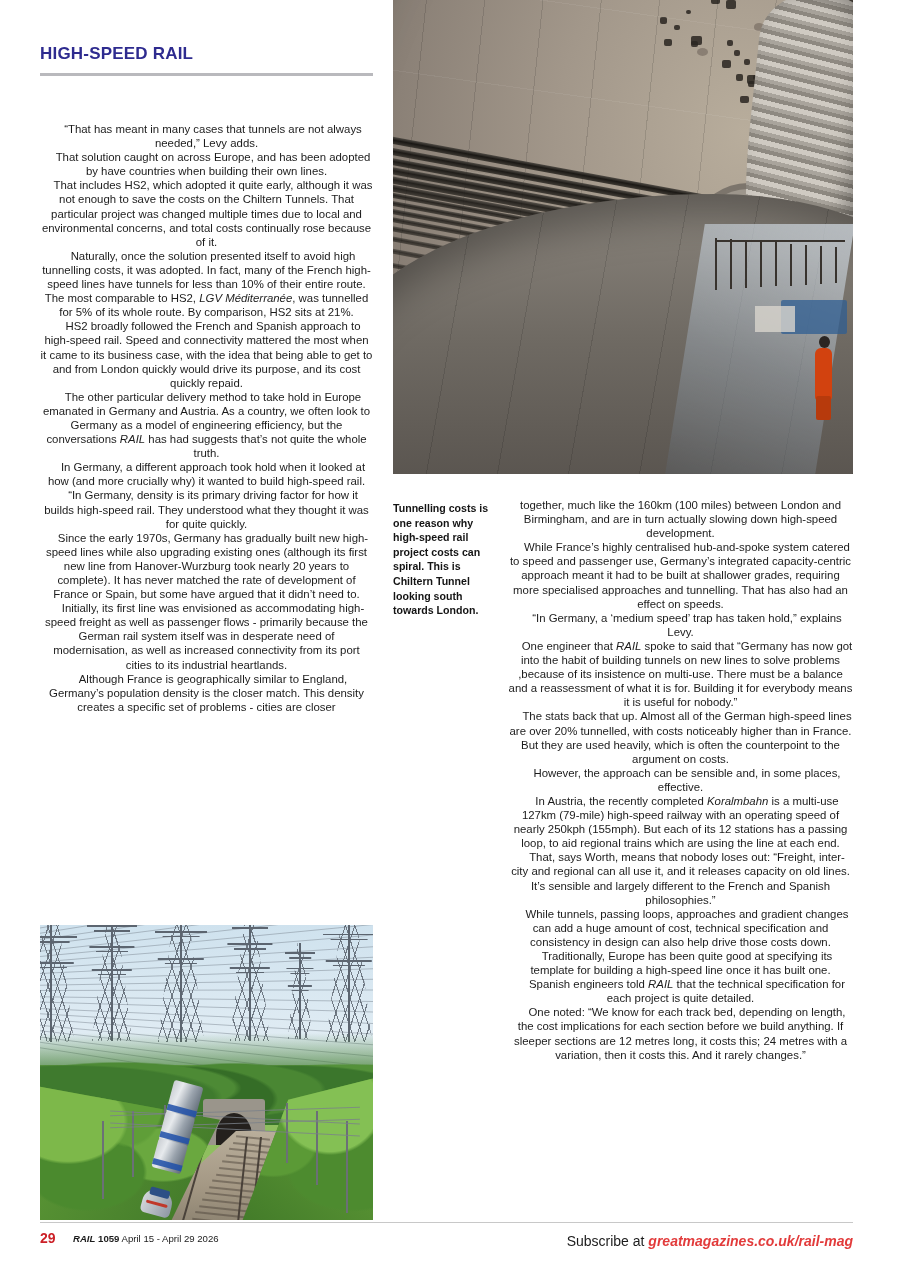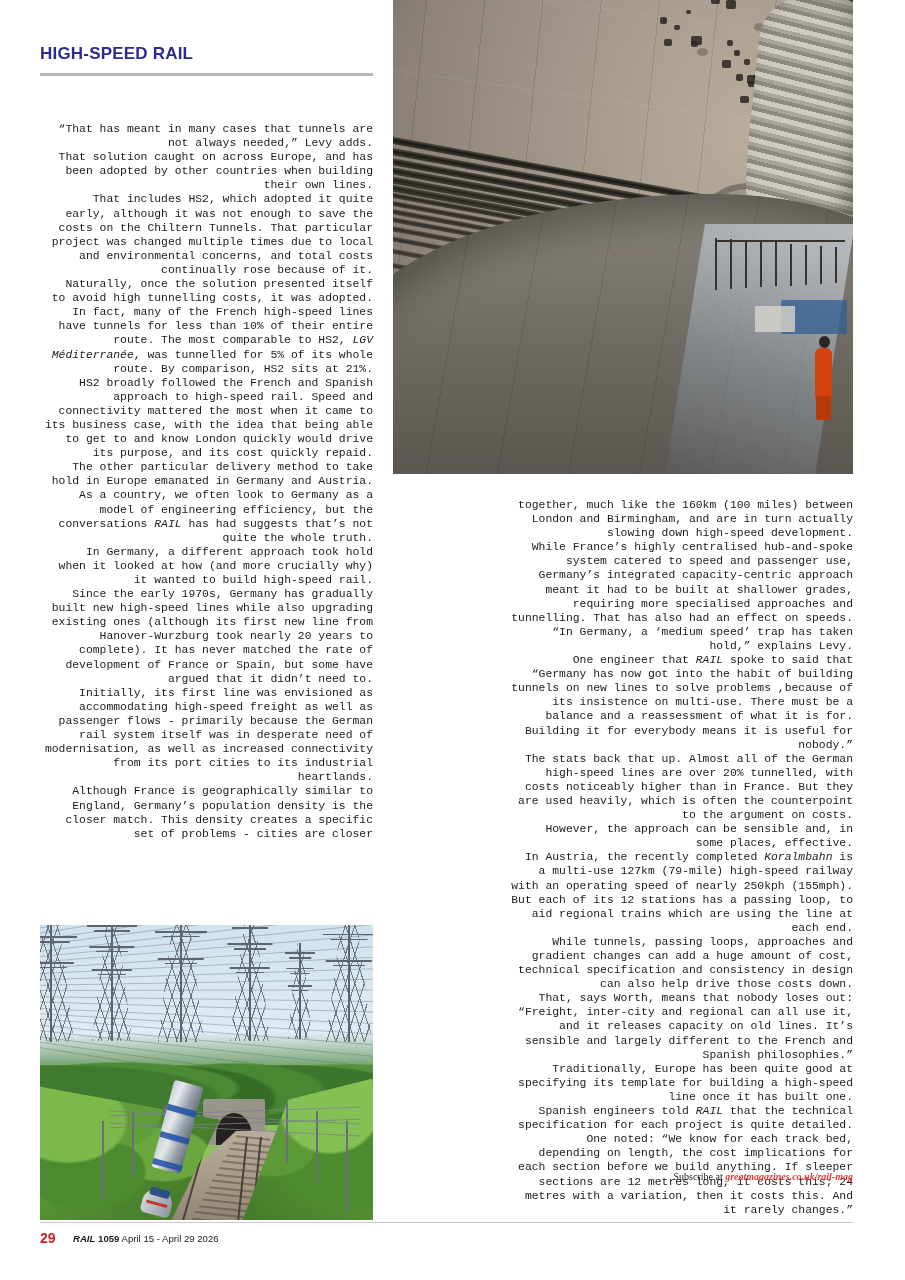--- a/index.html
+++ b/index.html
@@ -92,23 +92,23 @@
     color:#2e2b8f;
   }
   .rule{
     position:absolute;left:40px;top:73px;width:333px;height:3px;
     background:#b9b9bd;
   }
 
   
   .col{
     position:absolute;
-    font-family:Liberation Mono, monospace;
+    font-family:Liberation Sans, sans-serif;
     font-size:11.4px;line-height:14.1px;color:#1b1b1b;
-    text-align:right;
+    text-align:center;
   }
   .col p{margin:0;text-indent:13px;}
   .col p.noind{text-indent:0;}
   .col-left{left:40px;top:122px;width:333px;}
   .col-right{left:508px;top:498px;width:345px;}
   em{font-style:italic;}
 
   
   .caption{
     position:absolute;
@@ -204,22 +204,22 @@
     position:absolute;left:40px;top:1230px;
     font-family:"Liberation Sans", sans-serif;font-weight:bold;font-size:14px;color:#cc2027;
   }
   .folio{
     position:absolute;left:73px;top:1233px;
     font-family:"Liberation Sans", sans-serif;font-size:9.6px;color:#1b1b1b;
   }
   .folio .mag{font-weight:bold;font-style:italic;}
   .folio .iss{font-weight:bold;}
   .subscribe{
-    position:absolute;right:52px;top:1171px;
-    font-family:Liberation Serif, serif;font-size:10px;color:#1b1b1b;
+    position:absolute;right:52px;top:1233px;
+    font-family:Liberation Sans, sans-serif;font-size:14px;color:#1b1b1b;
     white-space:nowrap;
   }
   .subscribe .url{color:#e23b3b;font-style:italic;font-weight:bold;}
 </style>
 </head>
 <body>
 
 <div class="page">
 
   <div class="photo-tunnel">
@@ -324,43 +324,45 @@
         <div class="body"></div>
         <div class="legs"></div>
     </div>
   </div>
 
   <div class="kicker">HIGH-SPEED RAIL</div>
   <div class="rule"></div>
 
   <div class="col col-left" id="col-left">
       <p>“That has meant in many cases that tunnels are not always needed,” Levy adds.</p>
-      <p>That solution caught on across Europe, and has been adopted by other countries when building their own lines.</p>
+      <p>That solution caught on across Europe, and has been adopted by have countries when building their own lines.</p>
       <p>That includes HS2, which adopted it quite early, although it was not enough to save the costs on the Chiltern Tunnels. That particular project was changed multiple times due to local and environmental concerns, and total costs continually rose because of it.</p>
       <p>Naturally, once the solution presented itself to avoid high tunnelling costs, it was adopted. In fact, many of the French high-speed lines have tunnels for less than 10% of their entire route. The most comparable to HS2, <em>LGV Méditerranée</em>, was tunnelled for 5% of its whole route. By comparison, HS2 sits at 21%.</p>
-      <p>HS2 broadly followed the French and Spanish approach to high-speed rail. Speed and connectivity mattered the most when it came to its business case, with the idea that being able to get to and know London quickly would drive its purpose, and its cost quickly repaid.</p>
+      <p>HS2 broadly followed the French and Spanish approach to high-speed rail. Speed and connectivity mattered the most when it came to its business case, with the idea that being able to get to and from London quickly would drive its purpose, and its cost quickly repaid.</p>
       <p>The other particular delivery method to take hold in Europe emanated in Germany and Austria. As a country, we often look to Germany as a model of engineering efficiency, but the conversations <em>RAIL</em> has had suggests that’s not quite the whole truth.</p>
       <p>In Germany, a different approach took hold when it looked at how (and more crucially why) it wanted to build high-speed rail.</p>
+      <p>“In Germany, density is its primary driving factor for how it builds high-speed rail. They understood what they thought it was for quite quickly.</p>
       <p>Since the early 1970s, Germany has gradually built new high-speed lines while also upgrading existing ones (although its first new line from Hanover-Wurzburg took nearly 20 years to complete). It has never matched the rate of development of France or Spain, but some have argued that it didn’t need to.</p>
       <p>Initially, its first line was envisioned as accommodating high-speed freight as well as passenger flows - primarily because the German rail system itself was in desperate need of modernisation, as well as increased connectivity from its port cities to its industrial heartlands.</p>
       <p>Although France is geographically similar to England, Germany’s population density is the closer match. This density creates a specific set of problems - cities are closer</p>
     </div>
 
+  <div class="caption cap-1">Tunnelling costs is one reason why high-speed rail project costs can spiral. This is Chiltern Tunnel looking south towards London.</div>
 
 
   <div class="col col-right" id="col-right">
       <p class="noind">together, much like the 160km (100 miles) between London and Birmingham, and are in turn actually slowing down high-speed development.</p>
       <p>While France’s highly centralised hub-and-spoke system catered to speed and passenger use, Germany’s integrated capacity-centric approach meant it had to be built at shallower grades, requiring more specialised approaches and tunnelling. That has also had an effect on speeds.</p>
       <p>“In Germany, a ‘medium speed’ trap has taken hold,” explains Levy.</p>
       <p>One engineer that <em>RAIL</em> spoke to said that “Germany has now got into the habit of building tunnels on new lines to solve problems ,because of its insistence on multi-use. There must be a balance and a reassessment of what it is for. Building it for everybody means it is useful for nobody.”</p>
       <p>The stats back that up. Almost all of the German high-speed lines are over 20% tunnelled, with costs noticeably higher than in France. But they are used heavily, which is often the counterpoint to the argument on costs.</p>
       <p>However, the approach can be sensible and, in some places, effective.</p>
       <p>In Austria, the recently completed <em>Koralmbahn</em> is a multi-use 127km (79-mile) high-speed railway with an operating speed of nearly 250kph (155mph). But each of its 12 stations has a passing loop, to aid regional trains which are using the line at each end.</p>
+      <p>That, says Worth, means that nobody loses out: “Freight, inter-city and regional can all use it, and it releases capacity on old lines. It’s sensible and largely different to the French and Spanish philosophies.”</p>
       <p>While tunnels, passing loops, approaches and gradient changes can add a huge amount of cost, technical specification and consistency in design can also help drive those costs down.</p>
-      <p>That, says Worth, means that nobody loses out: “Freight, inter-city and regional can all use it, and it releases capacity on old lines. It’s sensible and largely different to the French and Spanish philosophies.”</p>
       <p>Traditionally, Europe has been quite good at specifying its template for building a high-speed line once it has built one.</p>
       <p>Spanish engineers told <em>RAIL</em> that the technical specification for each project is quite detailed.</p>
       <p>One noted: “We know for each track bed, depending on length, the cost implications for each section before we build anything. If sleeper sections are 12 metres long, it costs this; 24 metres with a variation, then it costs this. And it rarely changes.”</p>
     </div>
 
   <div class="photo-tgv">
     <div class="tgv-sky"></div>
     <div class="wires" id="wirefield">
         <i style="left: -20px; top: 6px; width: 380px; transform: rotate(-10deg);"></i>
         <i style="left: -20px; top: 11.4px; width: 380px; transform: rotate(-9.1deg);"></i>

